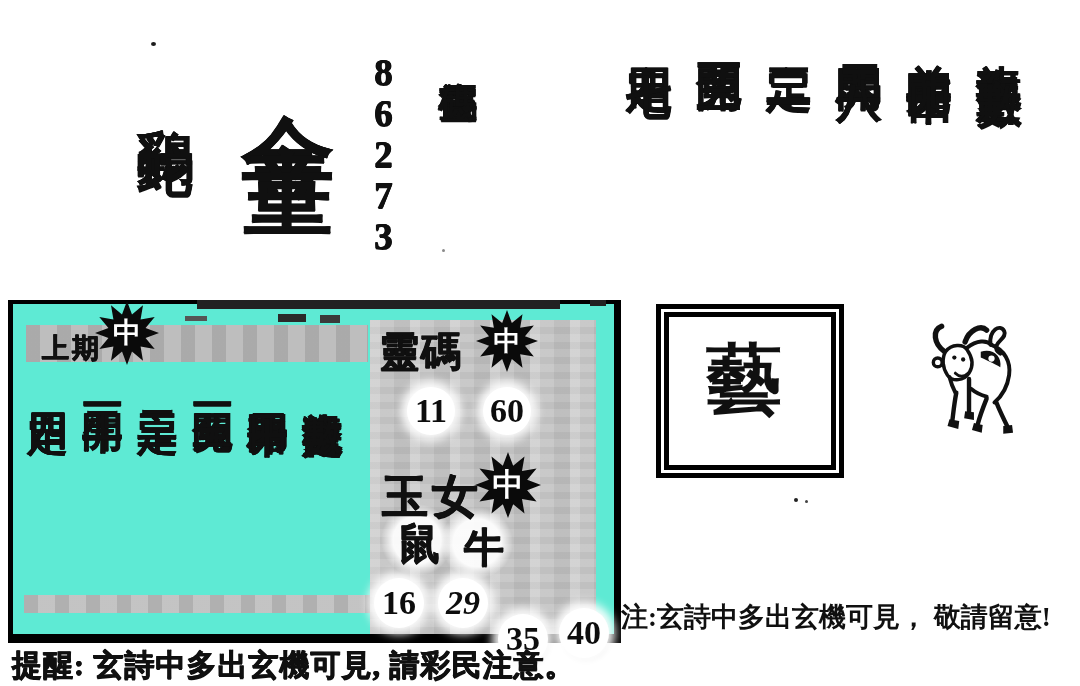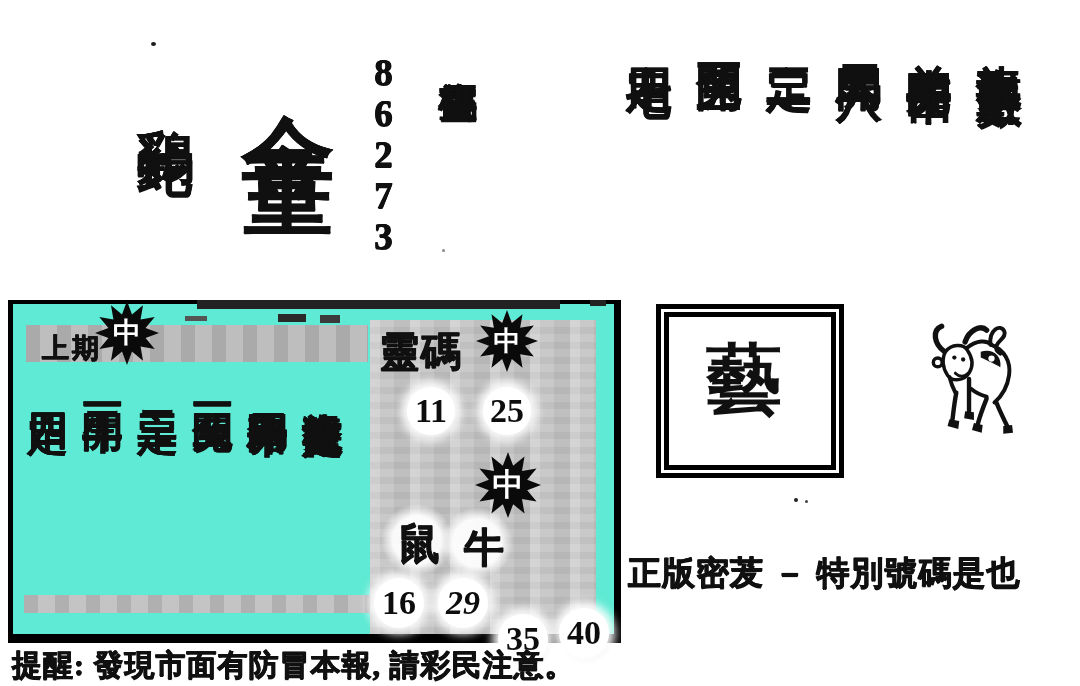--- a/index.html
+++ b/index.html
@@ -92,22 +92,23 @@
     <div class="abs strip" style="left:11px;top:291px;width:348px;height:18px;background-color:#bdbdbd;"></div>
 
     <div id="gray-panel" class="abs" style="left:357px;top:16px;width:226px;height:314px;overflow:visible;">
 
       <div class="abs cal heavy" style="left:9px;top:4px;font-size:40px;letter-spacing:2px;">靈碼</div>
       <div class="abs star" style="left:106px;top:-10px;width:62px;height:62px;">
         <span style="font-size:27px;">中</span>
       </div>
 
       <div class="abs numcircle" style="left:37px;top:67px;width:48px;height:48px;">11</div>
-      <div class="abs numcircle" style="left:113px;top:67px;width:48px;height:48px;">25</div>
+      <div class="abs numcircle" style="left:113px;top:67px;width:48px;height:48px;">60</div>
 
+      <div class="abs cal heavy" style="left:12px;top:146px;font-size:46px;letter-spacing:4px;">玉女</div>
       <div class="abs star" style="left:105px;top:132px;width:66px;height:66px;">
         <span style="font-size:31px;">中</span>
       </div>
 
       <div class="abs cal heavy" style="left:28px;top:196px;font-size:42px;">鼠</div>
       <div class="abs cal heavy" style="left:94px;top:200px;font-size:40px;">牛</div>
 
       <div class="abs numcircle" style="left:4px;top:258px;width:50px;height:50px;">16</div>
       <div class="abs numcircle" style="left:68px;top:258px;width:50px;height:50px;font-style:italic;">29</div>
       <div class="abs numcircle" style="left:128px;top:258px;width:50px;height:50px;margin-top:36px;">35</div>
@@ -143,18 +144,18 @@
       <path d="M44,62 C44,74 44,86 44,96" stroke-width="4.5"></path>
       <path d="M40,95 l9,1 l0,8 l-10,-2 z" fill="#111" stroke="none"></path>
       <path d="M46,72 C52,77 58,79 62,80"></path>
       <path d="M62,82 C58,92 55,100 53,108" stroke-width="4.5"></path>
       <path d="M49,107 l9,2 l-1,8 l-10,-3 z" fill="#111" stroke="none"></path>
       <path d="M72,86 C76,96 80,104 84,112" stroke-width="4.5"></path>
       <path d="M79,110 l9,-1 l1,8 l-10,1 z" fill="#111" stroke="none"></path>
     </g>
   </svg>
 
-  <div class="abs cal heavy" style="left:628px;top:551px;font-size:33px;letter-spacing:1px;white-space:nowrap;">正版密茇 － 特別號碼是也</div>
 
+  <div class="abs cal" style="left:621px;top:599px;font-size:27px;letter-spacing:0px;white-space:nowrap;">注:玄詩中多出玄機可見， 敬請留意!</div>
 
-  <div class="abs cal heavy" style="left:12px;top:645px;font-size:30px;letter-spacing:1px;white-space:nowrap;">提醒: 發現市面有防冒本報, 請彩民注意。</div>
+  <div class="abs cal heavy" style="left:12px;top:645px;font-size:30px;letter-spacing:1px;white-space:nowrap;">提醒: 玄詩中多出玄機可見, 請彩民注意。</div>
 
 </div>
 
 </body></html>

